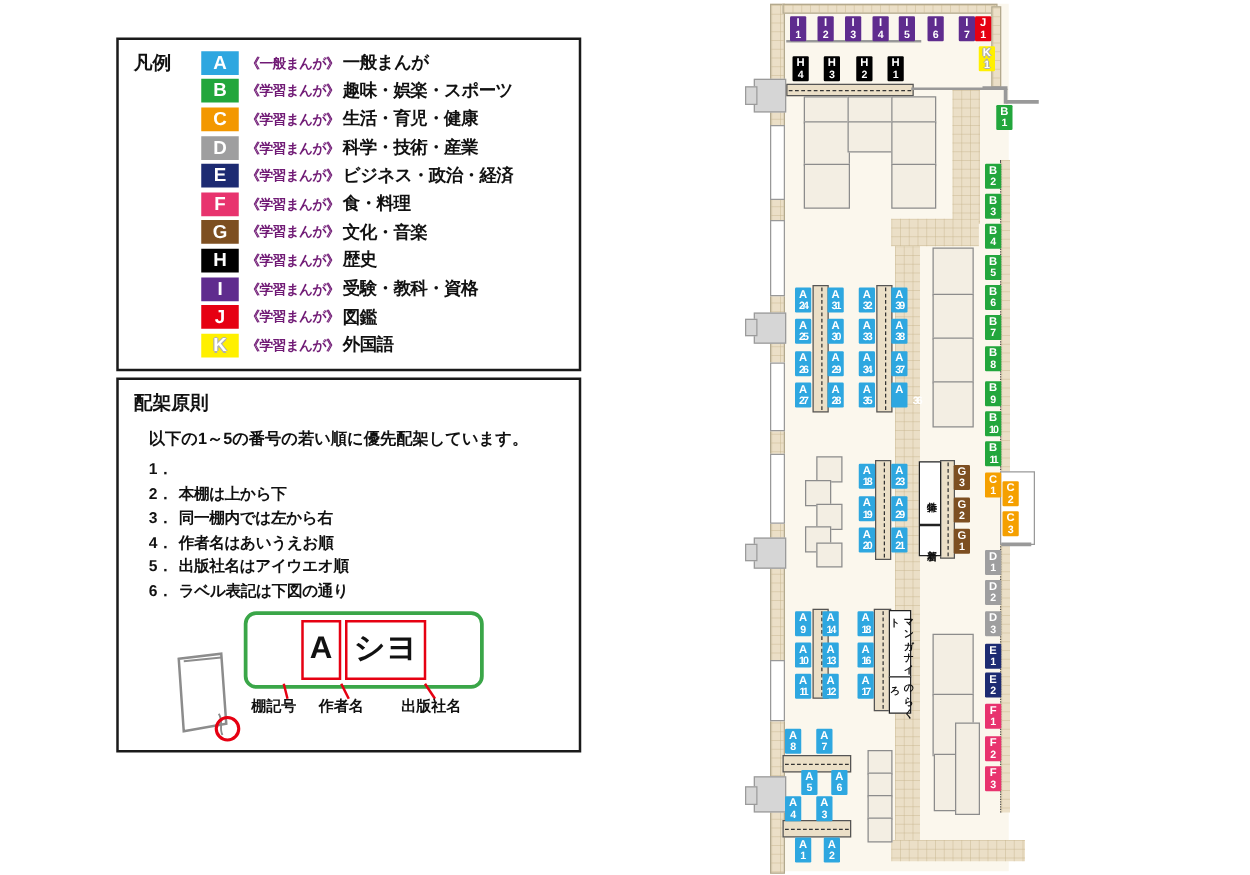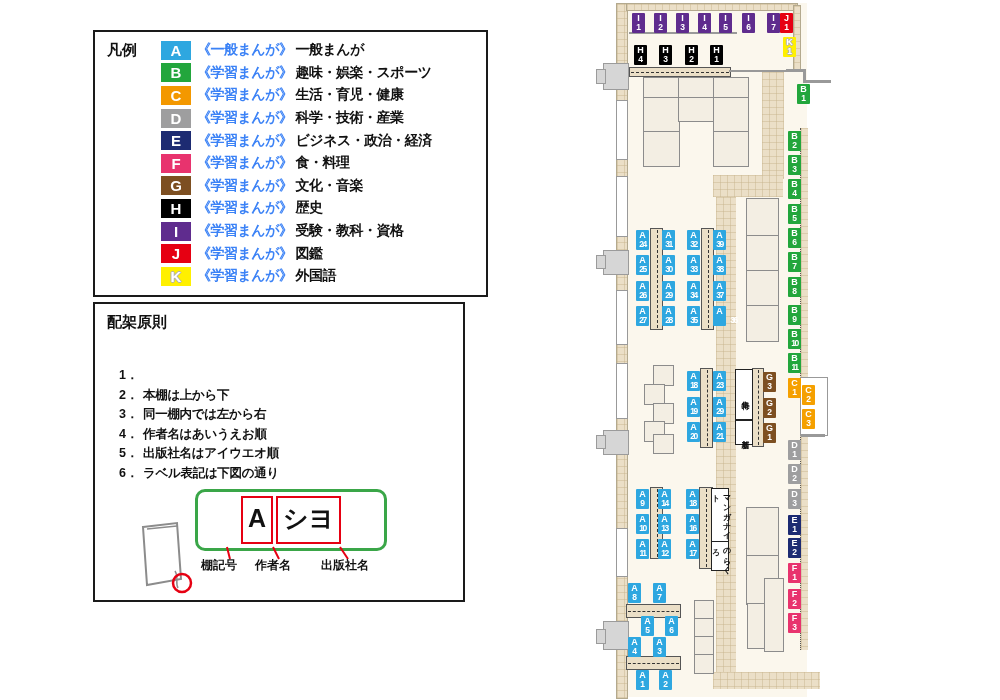--- a/index.html
+++ b/index.html
@@ -2,28 +2,28 @@
 <html><head>
 <meta charset="utf-8">
 <style>
   html,body{margin:0;padding:0;}
   body{width:1000px;height:700px;position:relative;background:#fff;
        font-family:"Liberation Sans","DejaVu Sans",sans-serif;overflow:hidden;}
   .abs{position:absolute;}
 
   
   .panel{position:absolute;background:#fff;border:2px solid #1a1a1a;}
-  #legend-box{left:93px;top:30px;width:368px;height:263px;padding-left:23px;}
+  #legend-box{left:93px;top:30px;width:368px;height:263px;}
   #legend-title{position:absolute;left:12px;top:9px;font-size:15px;font-weight:bold;color:#111;}
   #legend-rows{position:absolute;left:66px;top:7px;}
   .legend-row{display:flex;align-items:center;height:22.6px;}
   .chip{width:30px;height:19px;margin-right:6px;color:#fff;font-weight:bold;font-size:15px;
         line-height:19px;text-align:center;flex:none;}
   .chip.light{color:#fff;text-shadow:-1px 0 #b0b0b0,1px 0 #b0b0b0,0 -1px #b0b0b0,0 1px #b0b0b0;}
-  .legend-series{font-size:14px;font-weight:bold;color:#3b82f6;letter-spacing:-0.5px;}
+  .legend-series{font-size:11px;font-weight:bold;color:#701a75;letter-spacing:-0.5px;}
   .legend-cat{font-size:14px;font-weight:bold;color:#111;margin-left:3px;letter-spacing:-0.5px;}
 
   #rules-box{left:93px;top:302px;width:368px;height:296px;}
   #rules-title{position:absolute;left:12px;top:9px;font-size:15px;font-weight:bold;color:#111;}
   #rules-intro{position:absolute;left:24px;top:38px;font-size:13px;font-weight:bold;color:#111;}
   #rules-list{position:absolute;left:24px;top:62px;width:330px;}
   .rule-row{display:flex;font-size:12.5px;font-weight:bold;color:#111;line-height:19.5px;}
   .rule-num{width:24px;flex:none;}
   .rule-text{letter-spacing:-0.3px;}
 
@@ -128,20 +128,21 @@
       <div class="legend-row">
       <span class="chip light" style="background: rgb(255, 240, 0);">K</span>
       <span class="legend-series">《学習まんが》</span>
       <span class="legend-cat">外国語</span>
     </div>
     </div>
 </div>
 
 <div class="panel" id="rules-box">
   <div id="rules-title">配架原則</div>
+  <div id="rules-intro">以下の1～5の番号の若い順に優先配架しています。</div>
   <div id="rules-list">
 
   <div class="rule-row">
       <span class="rule-num">1．</span>
     </div>
       <div class="rule-row">
       <span class="rule-num">2．</span>
       <span class="rule-text">本棚は上から下</span>
     </div>
       <div class="rule-row">

